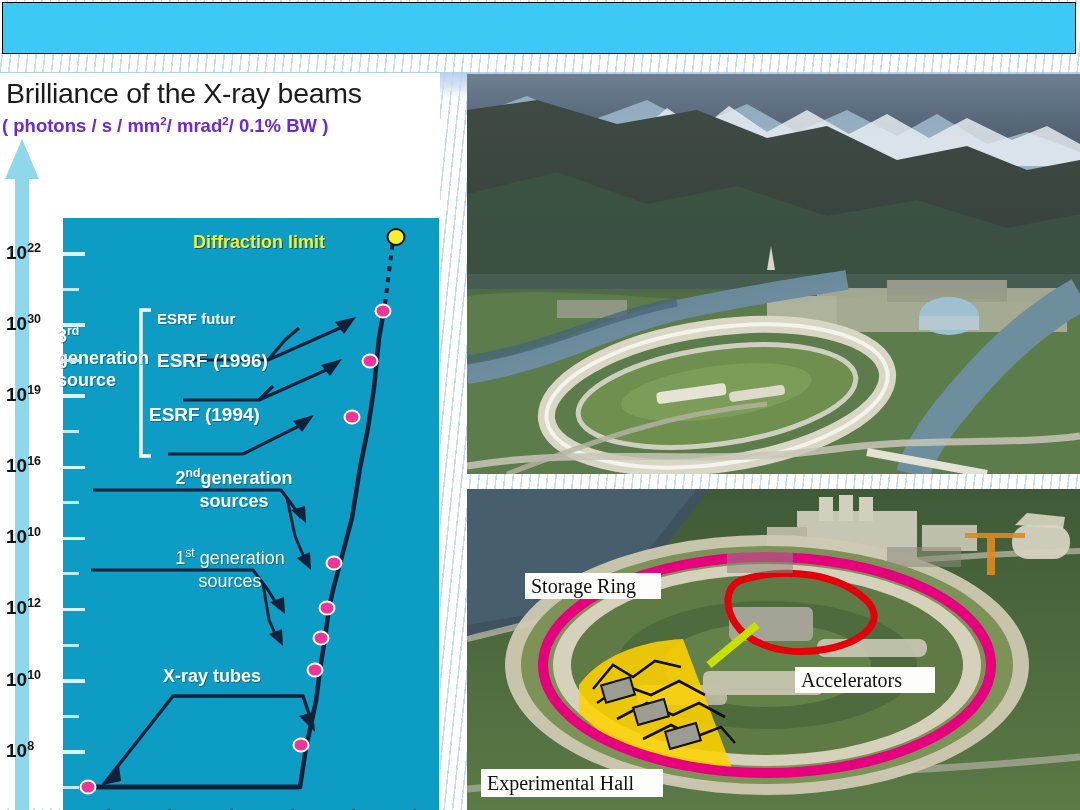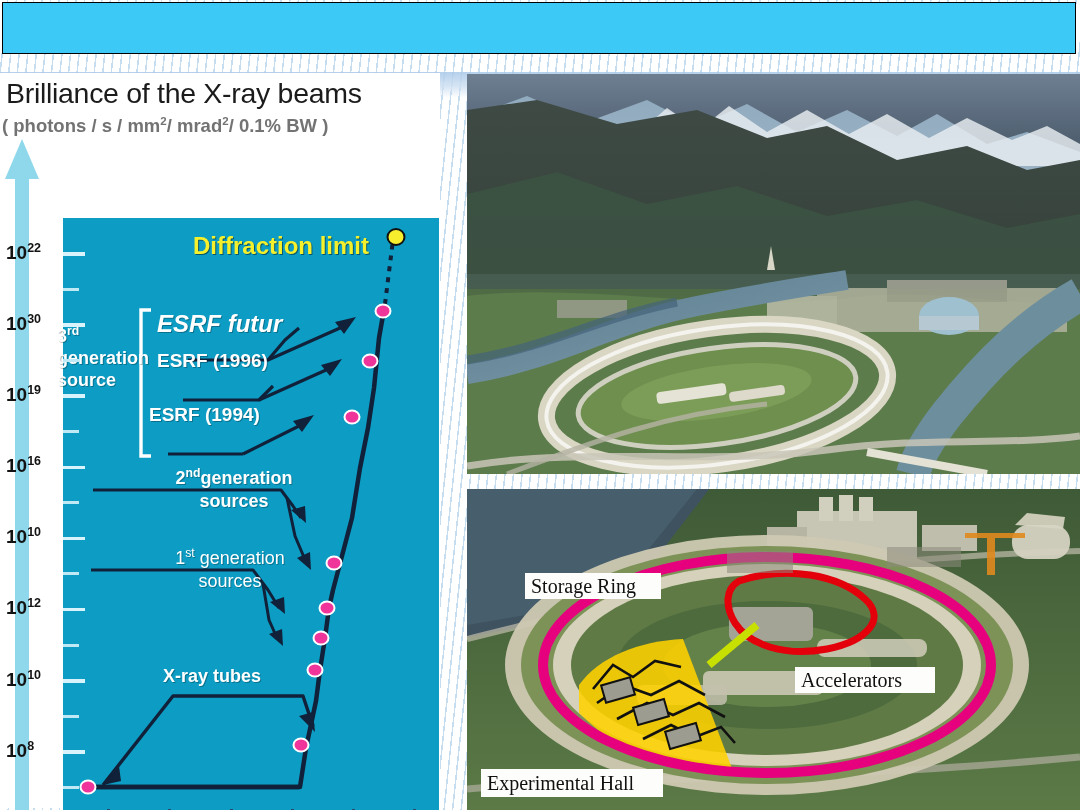--- a/index.html
+++ b/index.html
@@ -36,21 +36,21 @@
   #chart-card{
     position:absolute;left:0px;top:73px;width:440px;height:735px;
     background:#ffffff;
   }
   #chart-title{
     position:absolute;left:6px;top:4px;width:430px;
     font-size:28.5px;color:#1b1b1b;letter-spacing:-.3px;white-space:nowrap;
   }
   #chart-subtitle{
     position:absolute;left:2px;top:42px;width:438px;
-    font-size:18.5px;font-weight:bold;color:#737373;white-space:nowrap;
+    font-size:18.5px;font-weight:bold;color:#6d28d9;white-space:nowrap;
   }
   #chart-subtitle sup{font-size:11.5px;vertical-align:super;}
 
   
   #brilliance-arrow{position:absolute;left:4px;top:66px;width:36px;height:700px;}
 
   
   #plot{
     position:absolute;left:63px;top:145px;width:376px;height:605px;
     background:#0D9DC4;
@@ -71,22 +71,22 @@
     background:#F0359A;border:2px solid #ffffff;box-sizing:border-box;
     transform:translate(-50%,-50%);
   }
   .pt.gold{background:#F7EF2E;border-color:#111;width:19px;height:18px;}
 
   
   .anno{
     position:absolute;font-weight:bold;color:#ffffff;white-space:nowrap;
     text-shadow:1px 1px 0 rgba(0,0,0,.28);
   }
-  #anno-diffraction{color:#F5F02C;font-size:24px;left:225px;top:168px;text-shadow:1px 1px 0 rgba(0,0,0,.45);}
-  #anno-esrf-futur{font-size:24px;left:194px;top:245px;font-style:italic;}
+  #anno-diffraction{color:#F5F02C;font-size:18px;left:225px;top:168px;text-shadow:1px 1px 0 rgba(0,0,0,.45);}
+  #anno-esrf-futur{font-size:15px;left:194px;top:245px;}
   #anno-esrf-1996{font-size:19px;left:194px;top:285px;}
   #anno-esrf-1994{font-size:19px;left:185px;top:334px;}
   #anno-gen3{
     position:absolute;left:72px;top:255px;width:122px;text-align:left;
     font-size:18px;font-weight:bold;color:#ffffff;line-height:1.22;
     text-shadow:1px 1px 0 rgba(0,0,0,.28);
   }
   #anno-gen3 sup{font-size:.68em;vertical-align:super;}
   #anno-gen2{
     position:absolute;left:158px;top:410px;width:168px;text-align:center;

